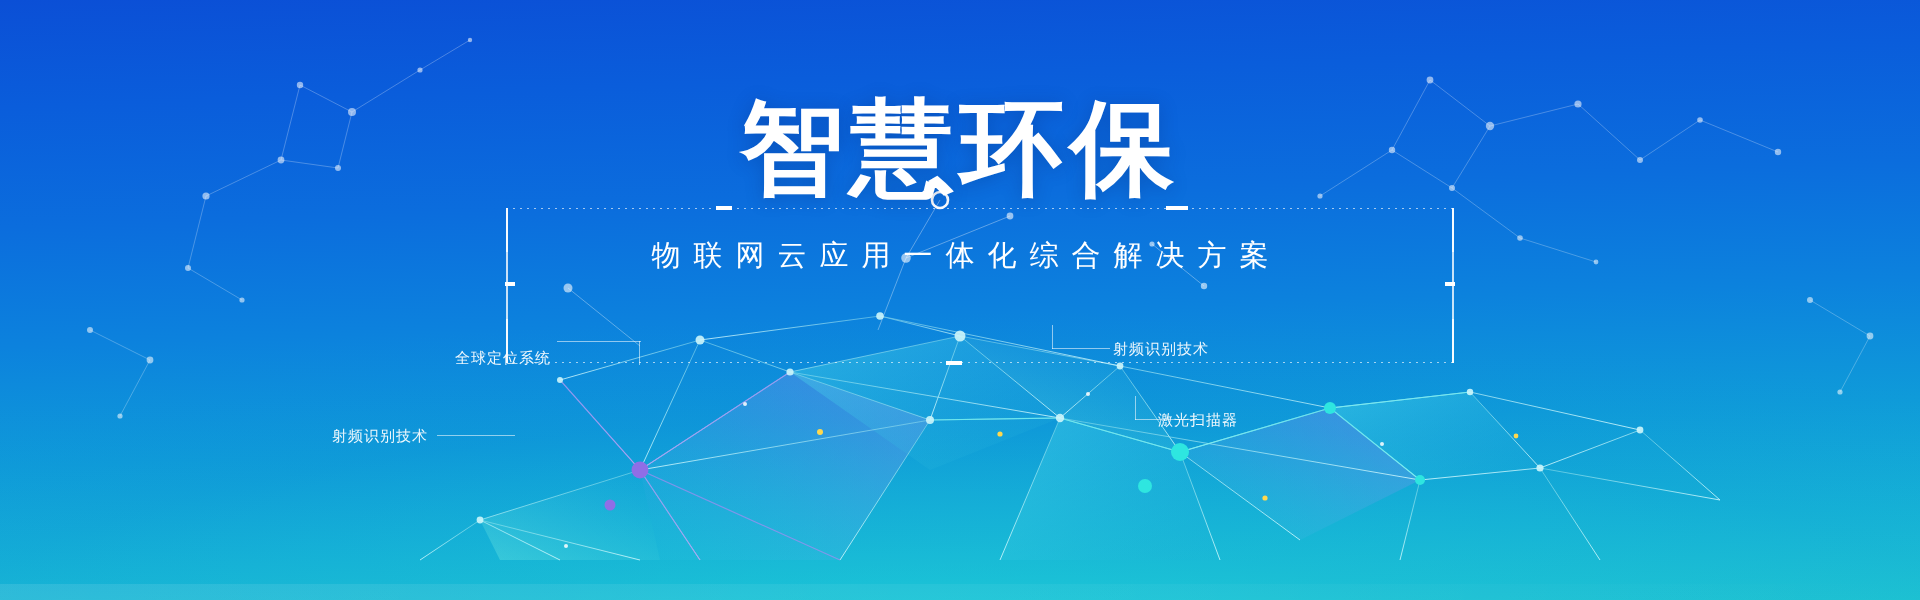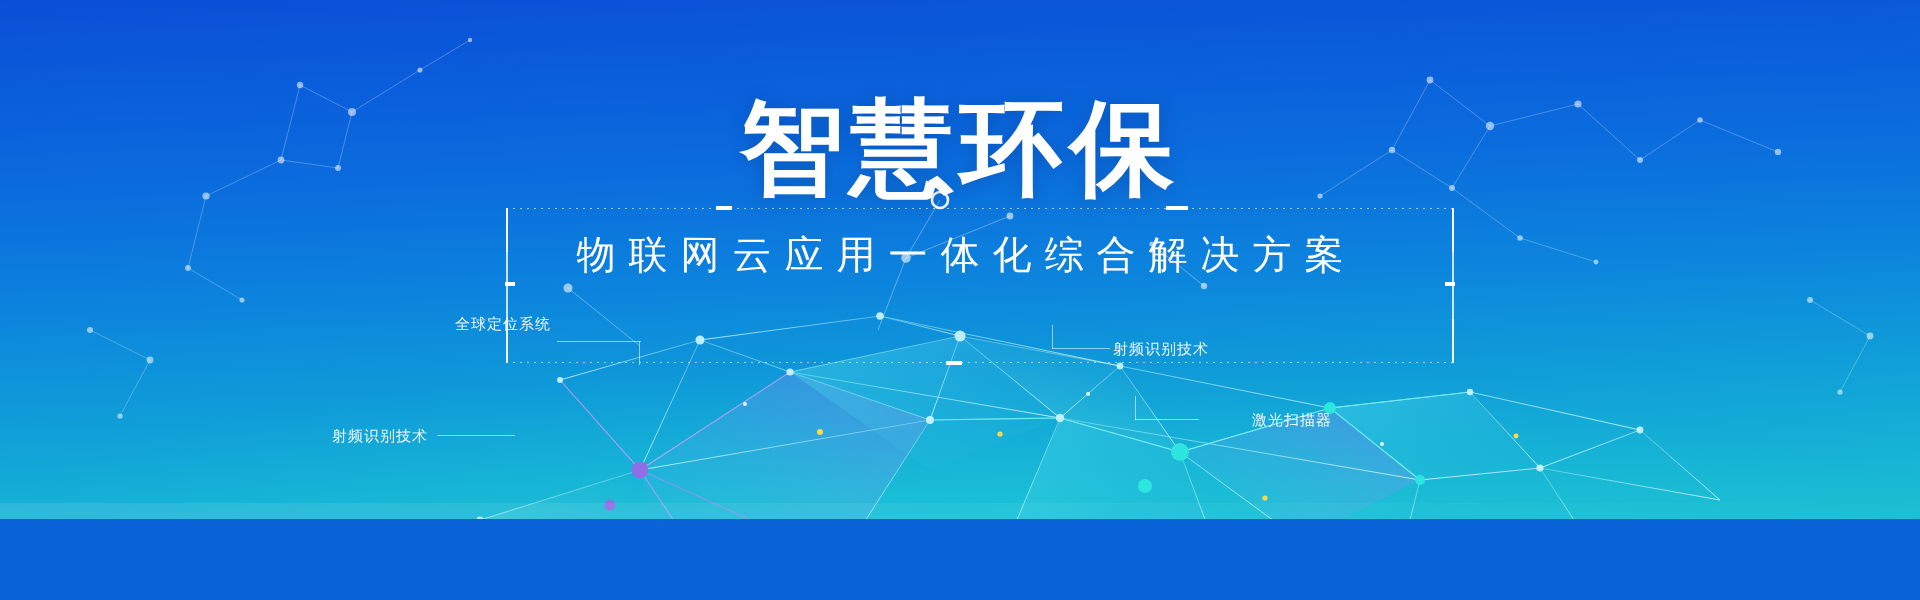--- a/index.html
+++ b/index.html
@@ -2,21 +2,21 @@
 <html><head>
 <meta charset="utf-8">
 <style>
   html,body{margin:0;padding:0;}
   body{
     width:1920px;height:600px;overflow:hidden;
     font-family:"Liberation Sans","DejaVu Sans",sans-serif;
     background:#0a63d8;
   }
   .banner{
-    position:relative;width:1920px;height:519px;overflow:hidden;
+    position:relative;width:1920px;height:600px;overflow:hidden;
     background:
       radial-gradient(120% 90% at 50% 110%, rgba(26,210,220,0.55) 0%, rgba(26,190,215,0.30) 22%, rgba(12,140,210,0.10) 45%, rgba(0,0,0,0) 65%),
       linear-gradient(178deg,#0b4fd6 0%,#0a5ddb 16%,#0b6ddd 34%,#0c82dd 52%,#0f9bd9 70%,#16b3d6 86%,#1fc6d2 100%);
   }
   .layer{position:absolute;left:0;top:0;width:1920px;height:600px;pointer-events:none;}
   .fg{position:absolute;}
 
   
   .frame{
     position:absolute;left:506px;top:208px;width:948px;height:155px;
@@ -41,31 +41,31 @@
   
   .title{
     position:absolute;top:96px;left:0;width:1920px;text-align:center;
     font-size:104px;line-height:104px;font-weight:bold;color:#ffffff;
     letter-spacing:6px;
     font-family:"Liberation Sans","DejaVu Sans",sans-serif;
     text-shadow:0 2px 18px rgba(3,40,110,.28);
   }
   .subtitle{
     position:absolute;top:232px;left:0;width:1920px;text-align:center;
-    font-size:39px;line-height:46px;color:#ffffff;letter-spacing:13px;
+    font-size:29px;line-height:46px;color:#ffffff;letter-spacing:13px;
     font-weight:400;text-indent:13px;
     font-family:"Liberation Sans","DejaVu Sans",sans-serif;
   }
 
   
   .callout{position:absolute;font-size:15px;color:rgba(255,255,255,.93);letter-spacing:1px;white-space:nowrap;}
-  .co-gps{left:455px;top:315px;}
+  .co-gps{left:455px;top:349px;}
   .co-ir{left:1113px;top:340px;}
   .co-rfid{left:332px;top:427px;font-family:Liberation Serif, serif;}
-  .co-laser{left:1252px;top:411px;}
+  .co-laser{left:1158px;top:411px;}
 
   .lead{position:absolute;border-color:rgba(255,255,255,.55);border-style:solid;border-width:0;}
   .lead-gps{left:557px;top:341px;width:84px;border-top-width:1px;}
   .lead-gps2{left:639px;top:341px;width:1px;height:24px;border-left-width:1px;}
   .lead-ir{left:1052px;top:348px;width:58px;border-top-width:1px;}
   .lead-ir2{left:1052px;top:325px;width:1px;height:24px;border-left-width:1px;}
   .lead-rfid{left:437px;top:435px;width:78px;border-top-width:1px;}
   .lead-laser{left:1135px;top:419px;width:64px;border-top-width:1px;}
   .lead-laser2{left:1135px;top:396px;width:1px;height:24px;border-left-width:1px;}
 

